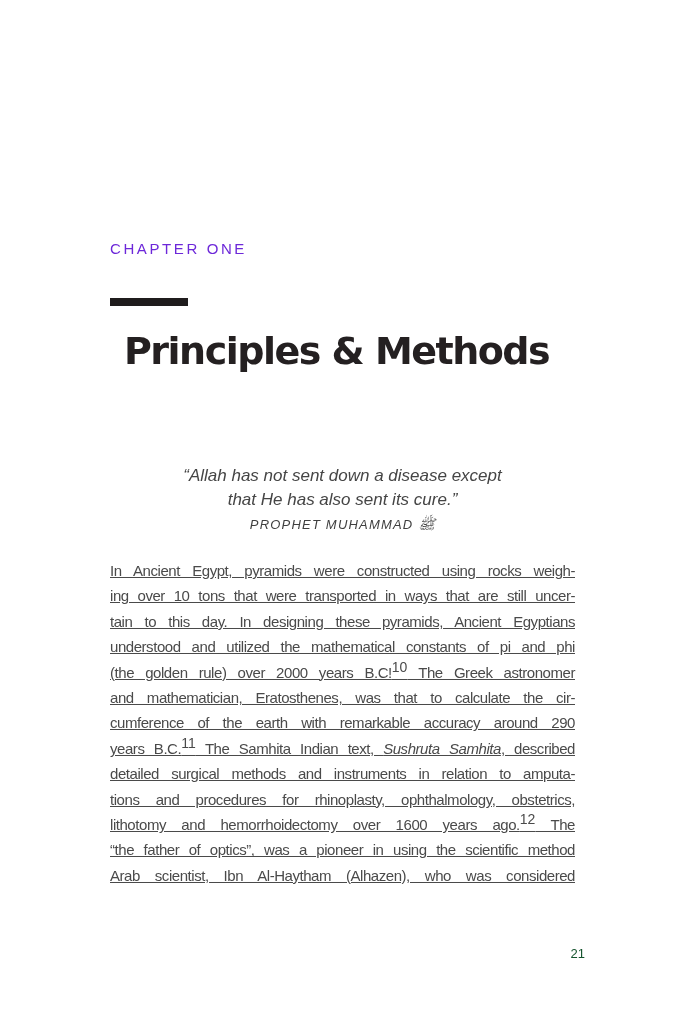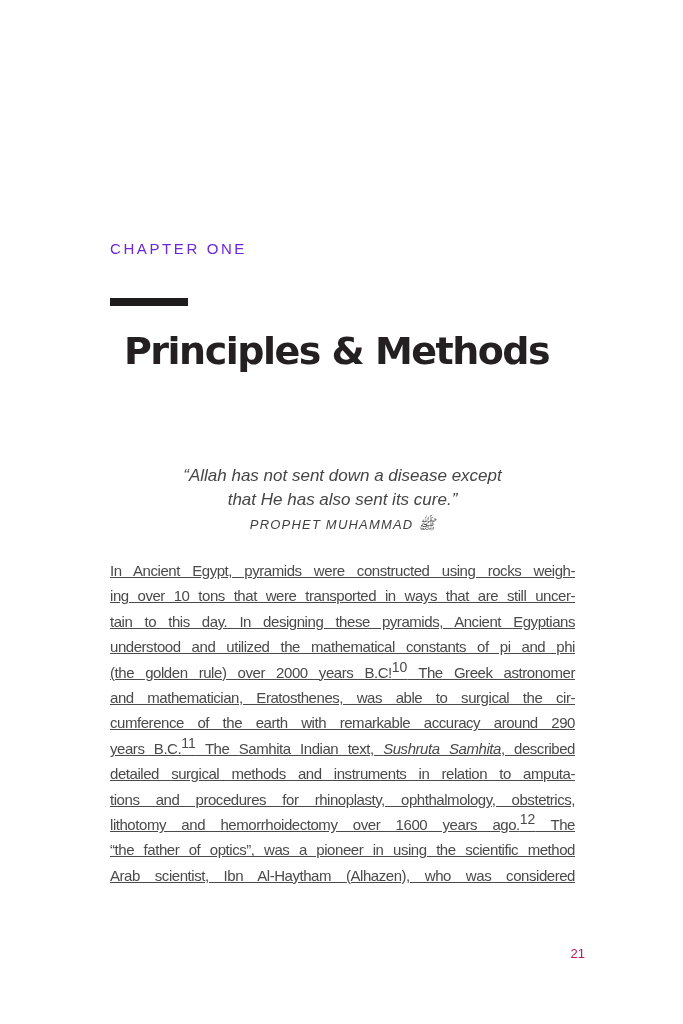--- a/index.html
+++ b/index.html
@@ -87,21 +87,21 @@
     vertical-align: super;
     font-size: 14px;
     letter-spacing: 0;
     line-height: 0;
   }
   .page-number {
     position: absolute;
     right: 98px;
     top: 946px;
     font-size: 13px;
-    color: #be185d;
+    color: #14532d;
   }
 </style>
 </head>
 <body>
 
 <div class="page">
 
   <div class="chapter-label">CHAPTER ONE</div>
 
   <div class="title-rule"></div>
@@ -118,21 +118,21 @@
       <span class="pbuh">ﷺ</span>
     </div>
   </div>
 
   <div class="body-text">
       <div class="body-line"><span>In Ancient Egypt, pyramids were constructed using rocks weigh-</span></div>
       <div class="body-line"><span>ing over 10 tons that were transported in ways that are still uncer-</span></div>
       <div class="body-line"><span>tain to this day. In designing these pyramids, Ancient Egyptians</span></div>
       <div class="body-line"><span>understood and utilized the mathematical constants of pi and phi</span></div>
       <div class="body-line"><span>(the golden rule) over 2000 years B.C!</span><span class="sup">10</span><span> The Greek astronomer</span></div>
-      <div class="body-line"><span>and mathematician, Eratosthenes, was able to surgical the cir-</span></div>
+      <div class="body-line"><span>and mathematician, Eratosthenes, was that to calculate the cir-</span></div>
       <div class="body-line"><span>cumference of the earth with remarkable accuracy around 290</span></div>
       <div class="body-line"><span>years B.C.</span><span class="sup">11</span><span> The Samhita Indian text, </span><span class="it">Sushruta Samhita</span><span>, described</span></div>
       <div class="body-line"><span>detailed surgical methods and instruments in relation to amputa-</span></div>
       <div class="body-line"><span>tions and procedures for rhinoplasty, ophthalmology, obstetrics,</span></div>
       <div class="body-line"><span>lithotomy and hemorrhoidectomy over 1600 years ago.</span><span class="sup">12</span><span> The</span></div>
       <div class="body-line"><span>“the father of optics”, was a pioneer in using the scientific method</span></div>
       <div class="body-line"><span>Arab scientist, Ibn Al-Haytham (Alhazen), who was considered</span></div>
     </div>
 
   <div class="page-number">21</div>

